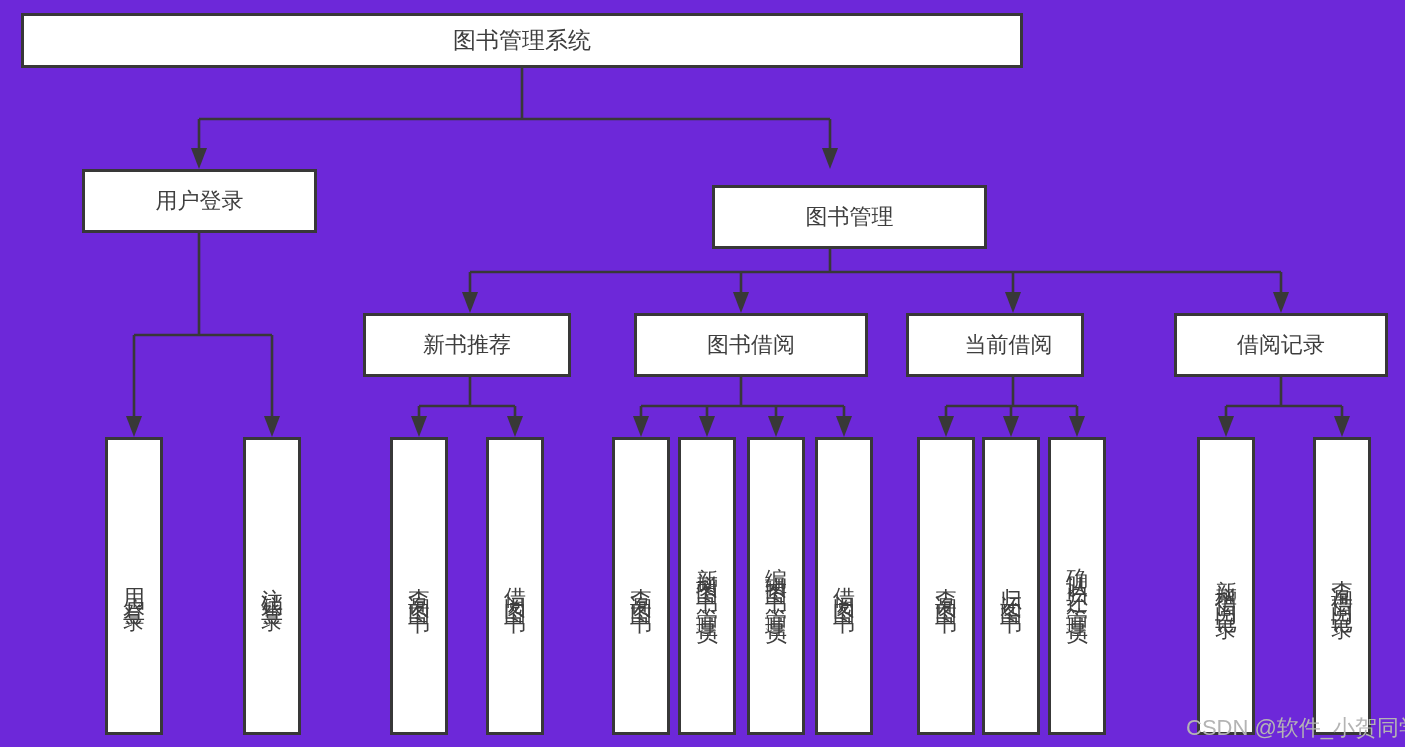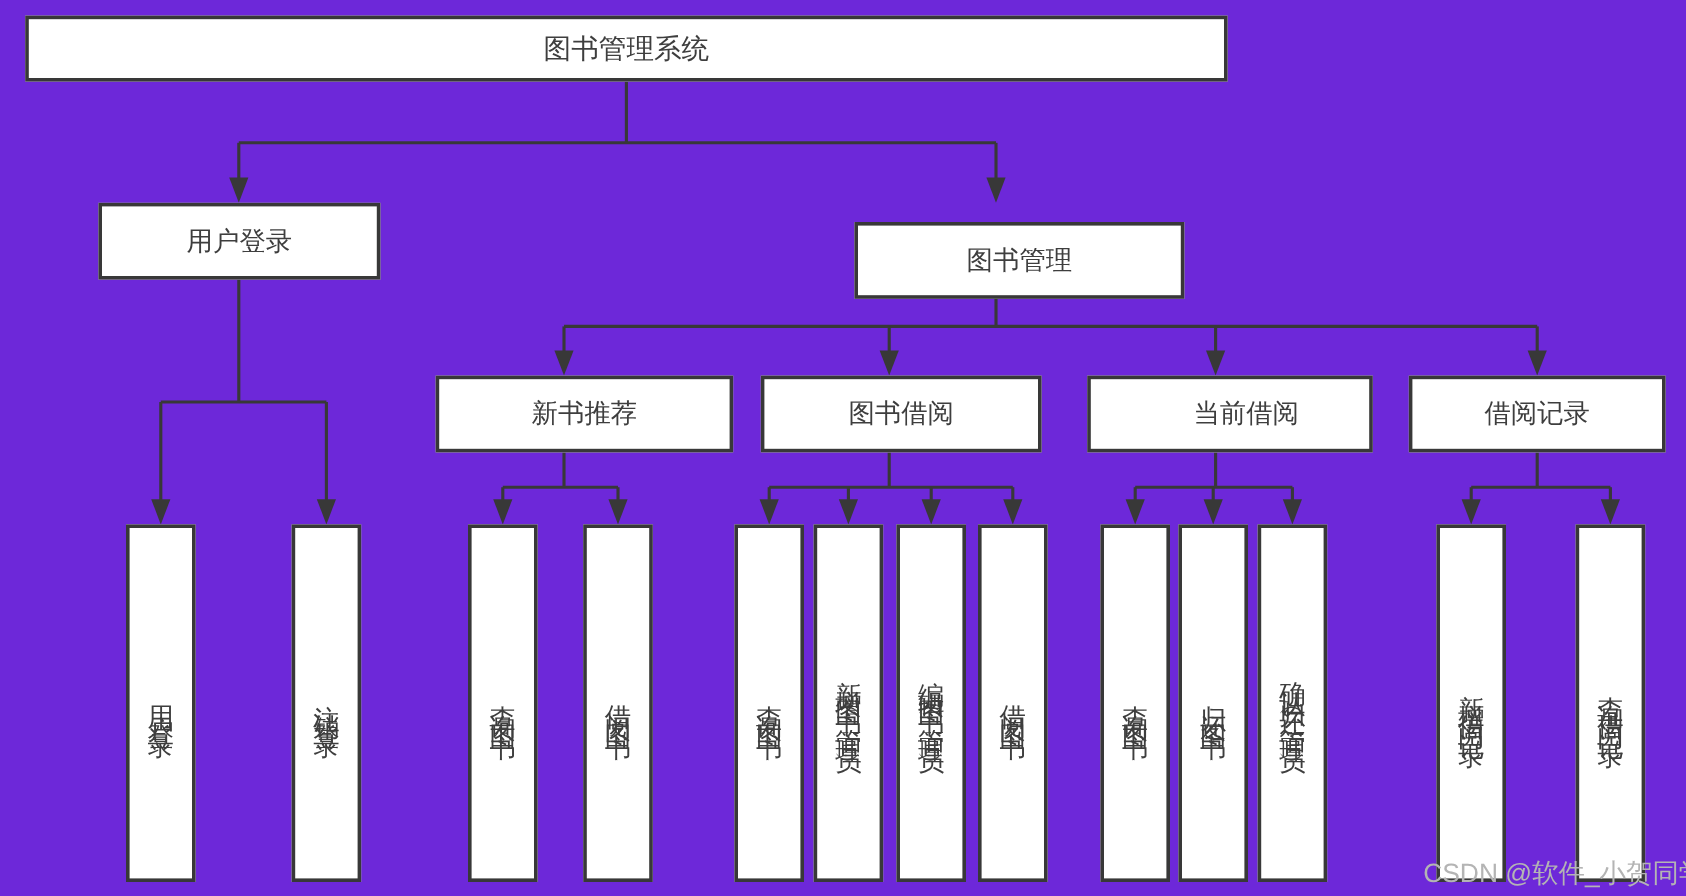--- a/index.html
+++ b/index.html
@@ -31,23 +31,23 @@
     font-size: 22px;
     letter-spacing: 8px;
     width: 58px;
     top: 437px;
     height: 298px;
   }
   
   #root            { left: 21px;   top: 13px;  width: 1002px; height: 55px; }
   #n-user-login    { left: 82px;   top: 169px; width: 235px;  height: 64px; }
   #n-book-mgmt     { left: 712px;  top: 169px; width: 275px;  height: 64px; margin-top: 16px; }
-  #n-new-book      { left: 363px;  top: 313px; width: 248px;  height: 64px; }
+  #n-new-book      { left: 363px;  top: 313px; width: 208px;  height: 64px; }
   #n-book-borrow   { left: 634px;  top: 313px; width: 234px;  height: 64px; }
-  #n-current-borrow{ left: 906px;  top: 313px; width: 238px;  height: 64px; padding-left: 27px; }
+  #n-current-borrow{ left: 906px;  top: 313px; width: 178px;  height: 64px; padding-left: 27px; }
   #n-borrow-record { left: 1174px; top: 313px; width: 214px;  height: 64px; }
   
   .lf1  { left: 105px; }
   .lf2  { left: 243px; }
   .lf3  { left: 390px; }
   .lf4  { left: 486px; }
   .lf5  { left: 612px; }
   .lf6  { left: 678px; }
   .lf7  { left: 747px; }
   .lf8  { left: 815px; }

